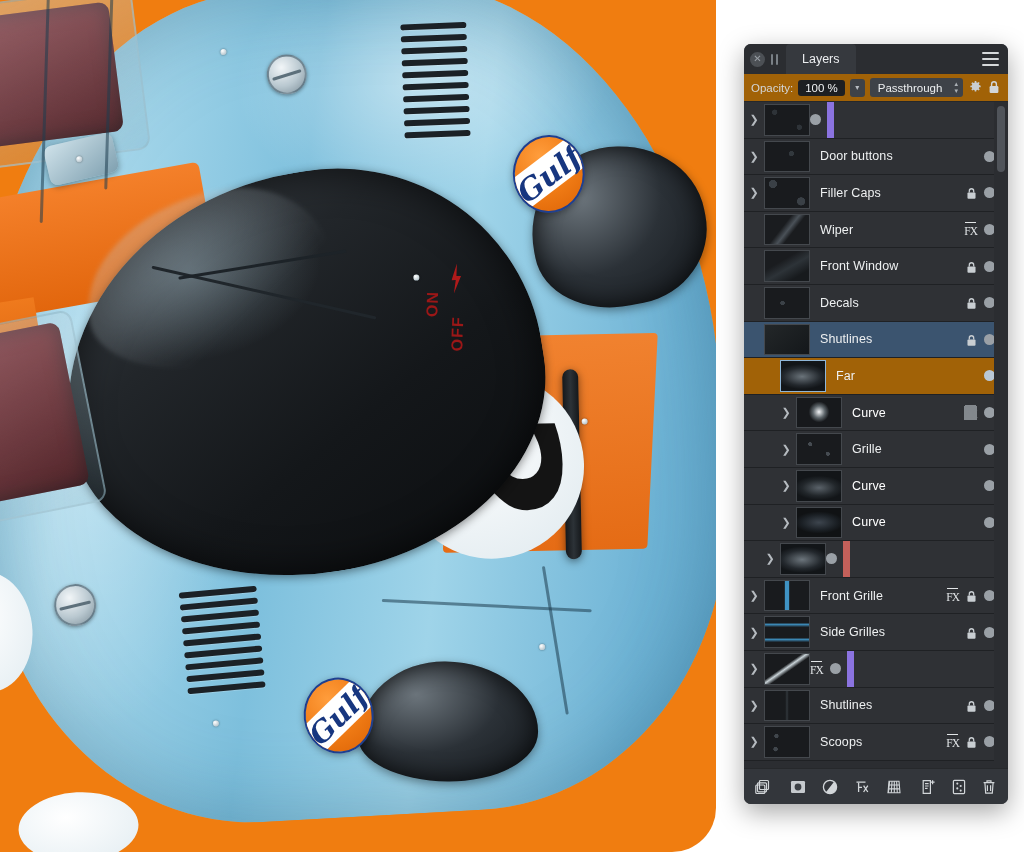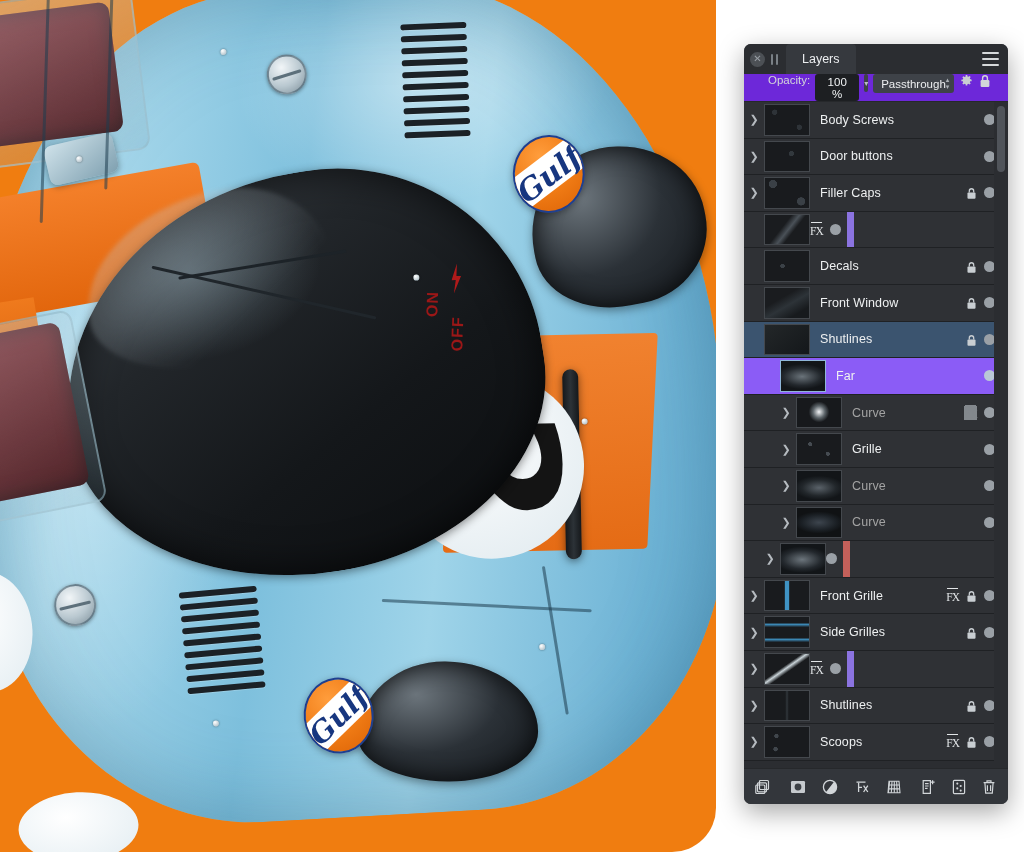--- a/index.html
+++ b/index.html
@@ -232,22 +232,22 @@
     display:flex; align-items:center; font-size:12.5px; color:#eceef0;
     border-top-left-radius:4px; border-top-right-radius:4px;
   }
   .tb-menu {
     position:absolute; right:9px; top:8px; width:17px; height:14px;
     display:flex; flex-direction:column; justify-content:space-between;
   }
   .tb-menu i { display:block; height:2px; background:#d6d9db; border-radius:1px; }
 
   .optbar {
-    height:28px; background:#6d28d9; display:flex; 
-    padding:0 24px; gap:5px; flex:0 0 auto;
+    height:28px; background:#a16207; display:flex; align-items:center;
+    padding:0 7px; gap:5px; flex:0 0 auto;
     border-bottom:1px solid #26282b;
   }
   .opt-label { font-size:11.5px; color:#d3d6d9; white-space:nowrap; }
   .opt-value {
     background:#1d1f22; border-radius:3px; padding:2px 7px;
     font-size:11.5px; color:#f0f2f3; min-width:44px; text-align:center;
   }
   .opt-caret {
     width:15px; height:18px; background:#3e4248; border-radius:3px;
     display:flex; align-items:center; justify-content:center;
@@ -263,37 +263,37 @@
   .icon-lock-top { width:13px; height:15px; color:#d2d6d9; }
 
   .layerlist {
     flex:1; overflow:hidden; position:relative; background:#2b2d31;
   }
   .row {
     height:36.6px; display:flex; align-items:stretch; position:relative;
     border-bottom:1px solid #1f2124; background:#2f3135;
   }
   .row.selected  { background:#3b546f; }
-  .row.selected2 { background:#8b5cf6;text-align:right; }
+  .row.selected2 { background:#a16207;text-align:right; }
   .row .indent { flex:0 0 auto; }
   .arrow {
     flex:0 0 20px; display:flex; align-items:center; justify-content:center;
     color:#b6bbc0; font-size:11px;
   }
   .arrow.empty { color:transparent; }
   .thumb {
     flex:0 0 46px; margin:2px 0; border:1px solid #44484d;
     background:#1a1c1f; position:relative; overflow:hidden;
   }
   .row.selected2 .thumb { border-color:#8fb6d8; }
   .rowname {
     flex:1; display:flex; align-items:center; padding-left:10px;
     font-size:12.5px; color:#eef0f1; letter-spacing:.1px;
   }
-  .row.dim .rowname { color:#a3a3a3; }
+  .row.dim .rowname { color:#ffffff; }
   .badges { display:flex; align-items:center; gap:7px; padding-right:6px; }
   .fx {
     font-size:11.5px; color:#e2e5e7; font-family:"Liberation Serif", serif;
     letter-spacing:-1px; position:relative; padding-top:2px;
   }
   .fx::before {
     content:""; position:absolute; left:1px; top:-1px; width:11px; height:1.5px;
     background:#e2e5e7;
   }
   .row.dim .fx, .row.dim .fx::before { color:#83888d; background:#83888d; }
@@ -460,21 +460,20 @@
           <path d="M3.6 6V4.2a2.4 2.4 0 0 1 4.8 0V6"></path>
         </svg>
       </span>
     </div>
 
     <div class="layerlist">
       <div id="rows">
           <div class="row">
             <div class="arrow">❯</div>
             <div class="thumb" style="background: radial-gradient(circle at 22% 24%, rgb(46, 51, 56) 0px, rgb(46, 51, 56) 6%, transparent 7%), radial-gradient(circle at 78% 74%, rgb(46, 51, 56) 0px, rgb(46, 51, 56) 6%, transparent 7%), rgb(25, 27, 30);"></div>
-            <div class="rowname">Body Screws</div>
             <div class="badges">
               <span class="vis"></span>
             </div>
             <div class="colorbar" style="background: rgb(139, 115, 224);"></div>
           </div>
           <div class="row">
             <div class="arrow">❯</div>
             <div class="thumb" style="background: radial-gradient(circle at 60% 40%, rgb(50, 56, 61) 0px, rgb(50, 56, 61) 8%, transparent 9%), rgb(25, 27, 30);"></div>
             <div class="rowname">Door buttons</div>
             <div class="badges">
@@ -491,51 +490,52 @@
                   <rect x="1.6" y="6" width="8.8" height="6.6" rx="1.1" fill="currentColor" stroke="none"></rect>
                   <path d="M3.6 6V4.2a2.4 2.4 0 0 1 4.8 0V6"></path>
                 </svg></span>
               <span class="vis"></span>
             </div>
             <div class="colorbar" style="background: rgb(139, 115, 224);"></div>
           </div>
           <div class="row">
             <div class="arrow empty">❯</div>
             <div class="thumb" style="background: linear-gradient(128deg, rgb(26, 28, 31) 40%, rgb(74, 81, 88) 52%, rgb(26, 28, 31) 62%);"></div>
+            <div class="rowname">Wiper</div>
             <div class="badges">
               <span class="fx">FX</span>
               <span class="vis"></span>
             </div>
             <div class="colorbar" style="background: rgb(139, 115, 224);"></div>
           </div>
           <div class="row">
             <div class="arrow empty">❯</div>
-            <div class="thumb" style="background: radial-gradient(circle at 40% 50%, rgb(59, 65, 71) 0px, rgb(59, 65, 71) 7%, transparent 8%), rgb(25, 27, 30);"></div>
-            <div class="rowname">Decals</div>
+            <div class="thumb" style="background: linear-gradient(150deg, rgb(26, 28, 31) 35%, rgb(45, 51, 56) 55%, rgb(23, 26, 29) 80%);"></div>
+            <div class="rowname">Front Window</div>
             <div class="badges">
               <span class="lock"><svg viewBox="0 0 12 14" width="11" height="13" fill="none" stroke="currentColor" stroke-width="1.4">
                   <rect x="1.6" y="6" width="8.8" height="6.6" rx="1.1" fill="currentColor" stroke="none"></rect>
                   <path d="M3.6 6V4.2a2.4 2.4 0 0 1 4.8 0V6"></path>
                 </svg></span>
               <span class="vis"></span>
             </div>
-            <div class="colorbar" style="background: rgb(90, 160, 70);"></div>
+            <div class="colorbar" style="background: rgb(90, 158, 201);"></div>
           </div>
           <div class="row">
             <div class="arrow empty">❯</div>
-            <div class="thumb" style="background: linear-gradient(150deg, rgb(26, 28, 31) 35%, rgb(45, 51, 56) 55%, rgb(23, 26, 29) 80%);"></div>
-            <div class="rowname">Front Window</div>
+            <div class="thumb" style="background: radial-gradient(circle at 40% 50%, rgb(59, 65, 71) 0px, rgb(59, 65, 71) 7%, transparent 8%), rgb(25, 27, 30);"></div>
+            <div class="rowname">Decals</div>
             <div class="badges">
               <span class="lock"><svg viewBox="0 0 12 14" width="11" height="13" fill="none" stroke="currentColor" stroke-width="1.4">
                   <rect x="1.6" y="6" width="8.8" height="6.6" rx="1.1" fill="currentColor" stroke="none"></rect>
                   <path d="M3.6 6V4.2a2.4 2.4 0 0 1 4.8 0V6"></path>
                 </svg></span>
               <span class="vis"></span>
             </div>
-            <div class="colorbar" style="background: rgb(90, 158, 201);"></div>
+            <div class="colorbar" style="background: rgb(90, 160, 70);"></div>
           </div>
           <div class="row selected">
             <div class="arrow empty">❯</div>
             <div class="thumb" style="background: linear-gradient(140deg, rgb(35, 39, 41), rgb(20, 23, 26));"></div>
             <div class="rowname">Shutlines</div>
             <div class="badges">
               <span class="lock"><svg viewBox="0 0 12 14" width="11" height="13" fill="none" stroke="currentColor" stroke-width="1.4">
                   <rect x="1.6" y="6" width="8.8" height="6.6" rx="1.1" fill="currentColor" stroke="none"></rect>
                   <path d="M3.6 6V4.2a2.4 2.4 0 0 1 4.8 0V6"></path>
                 </svg></span>

